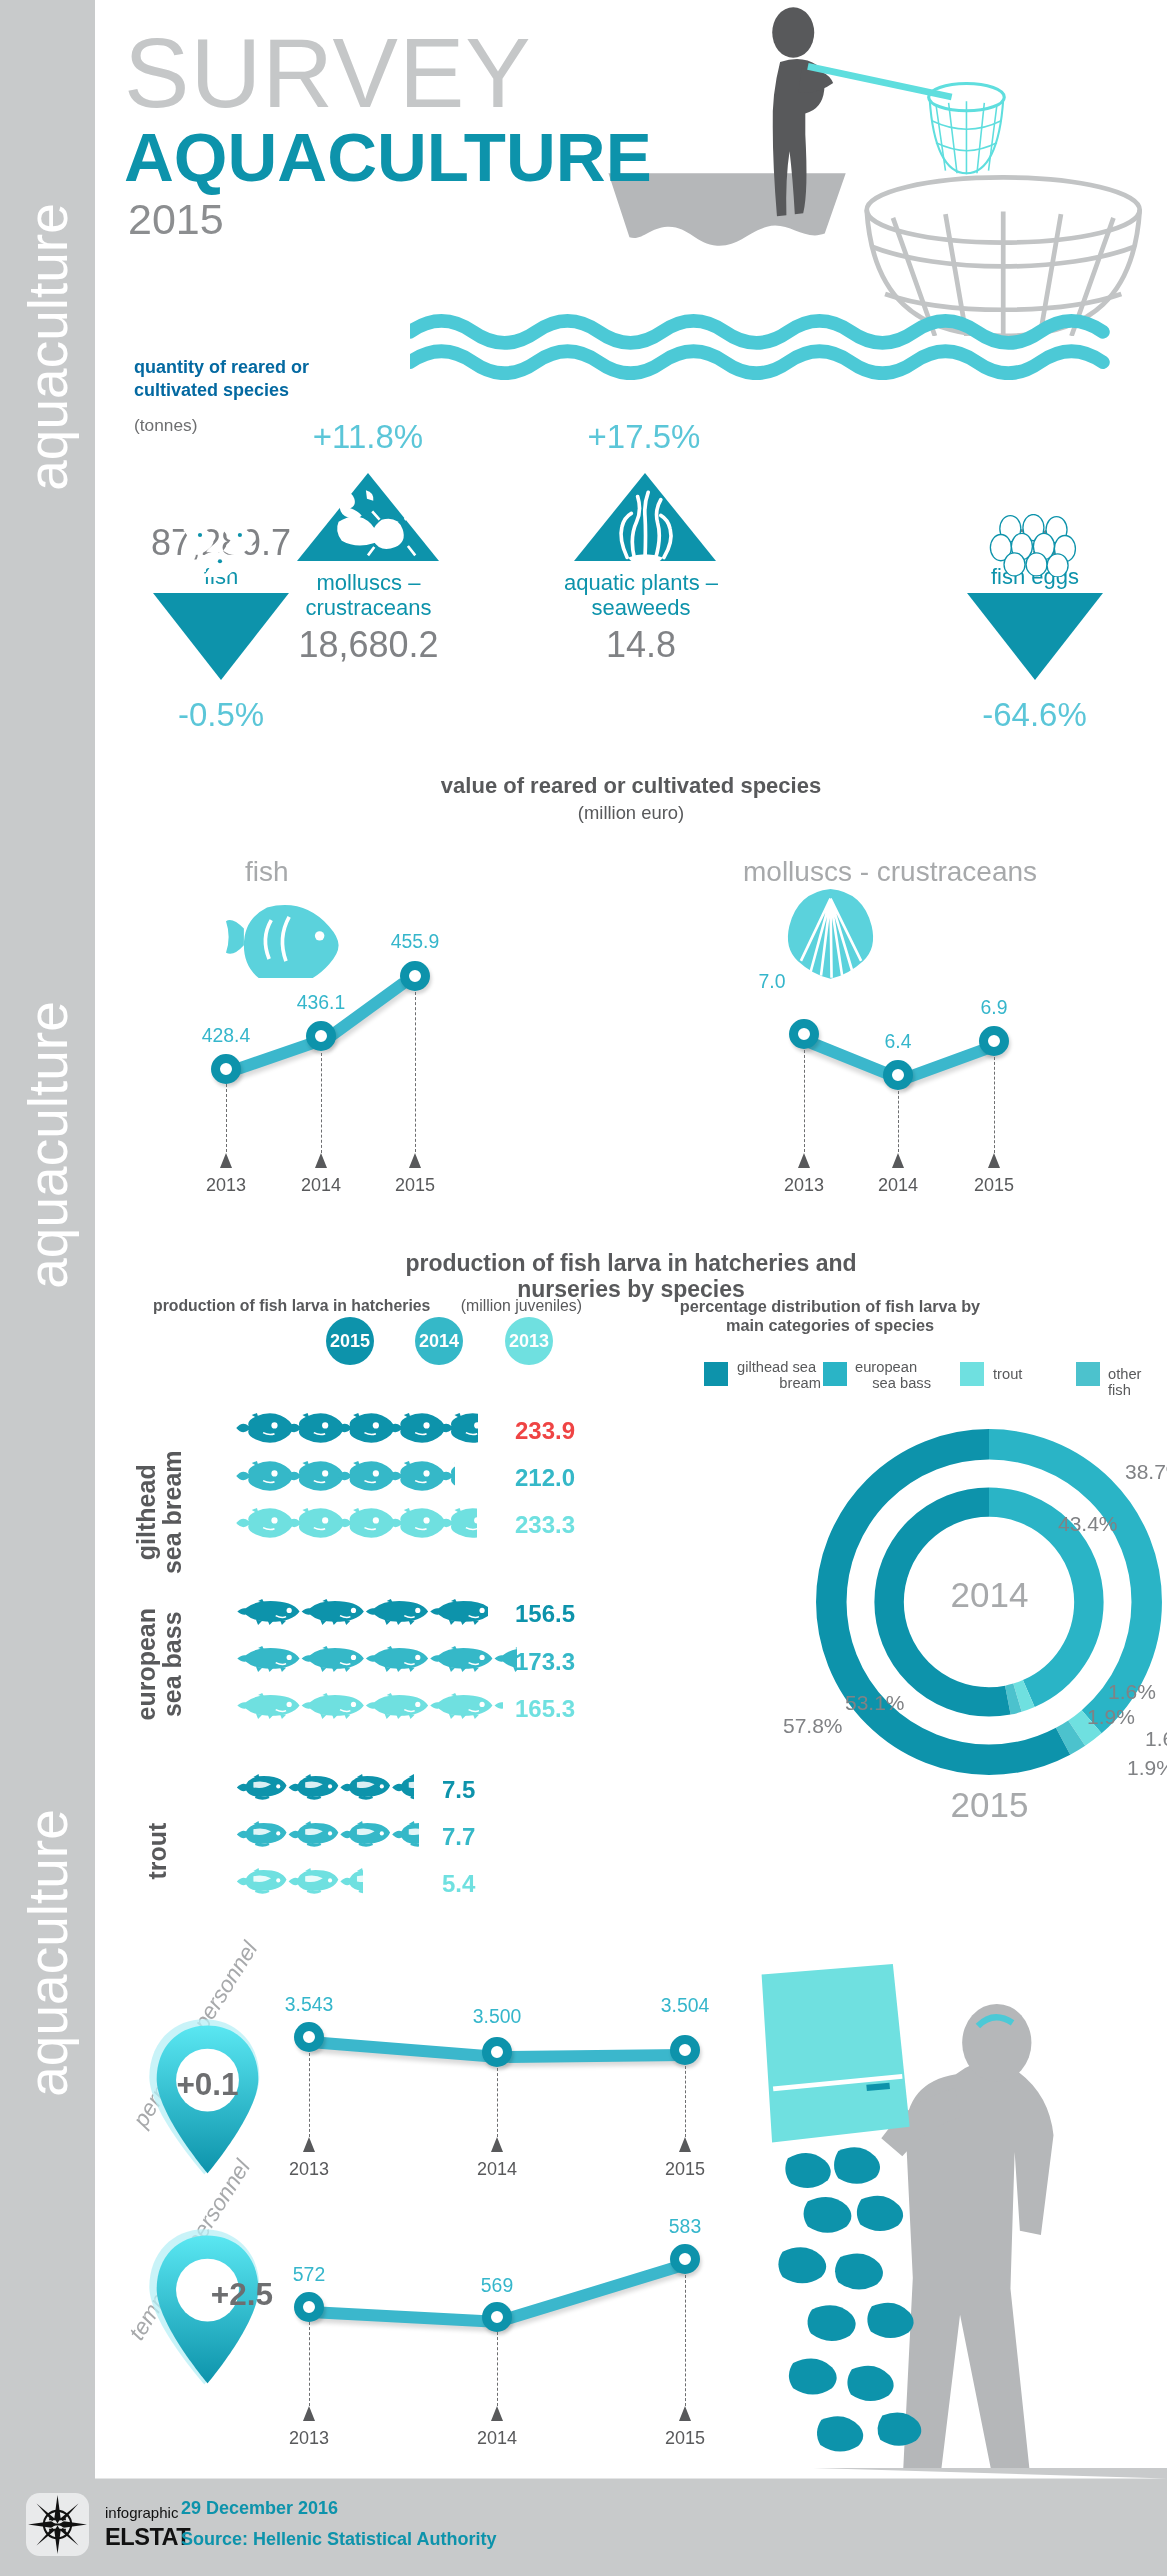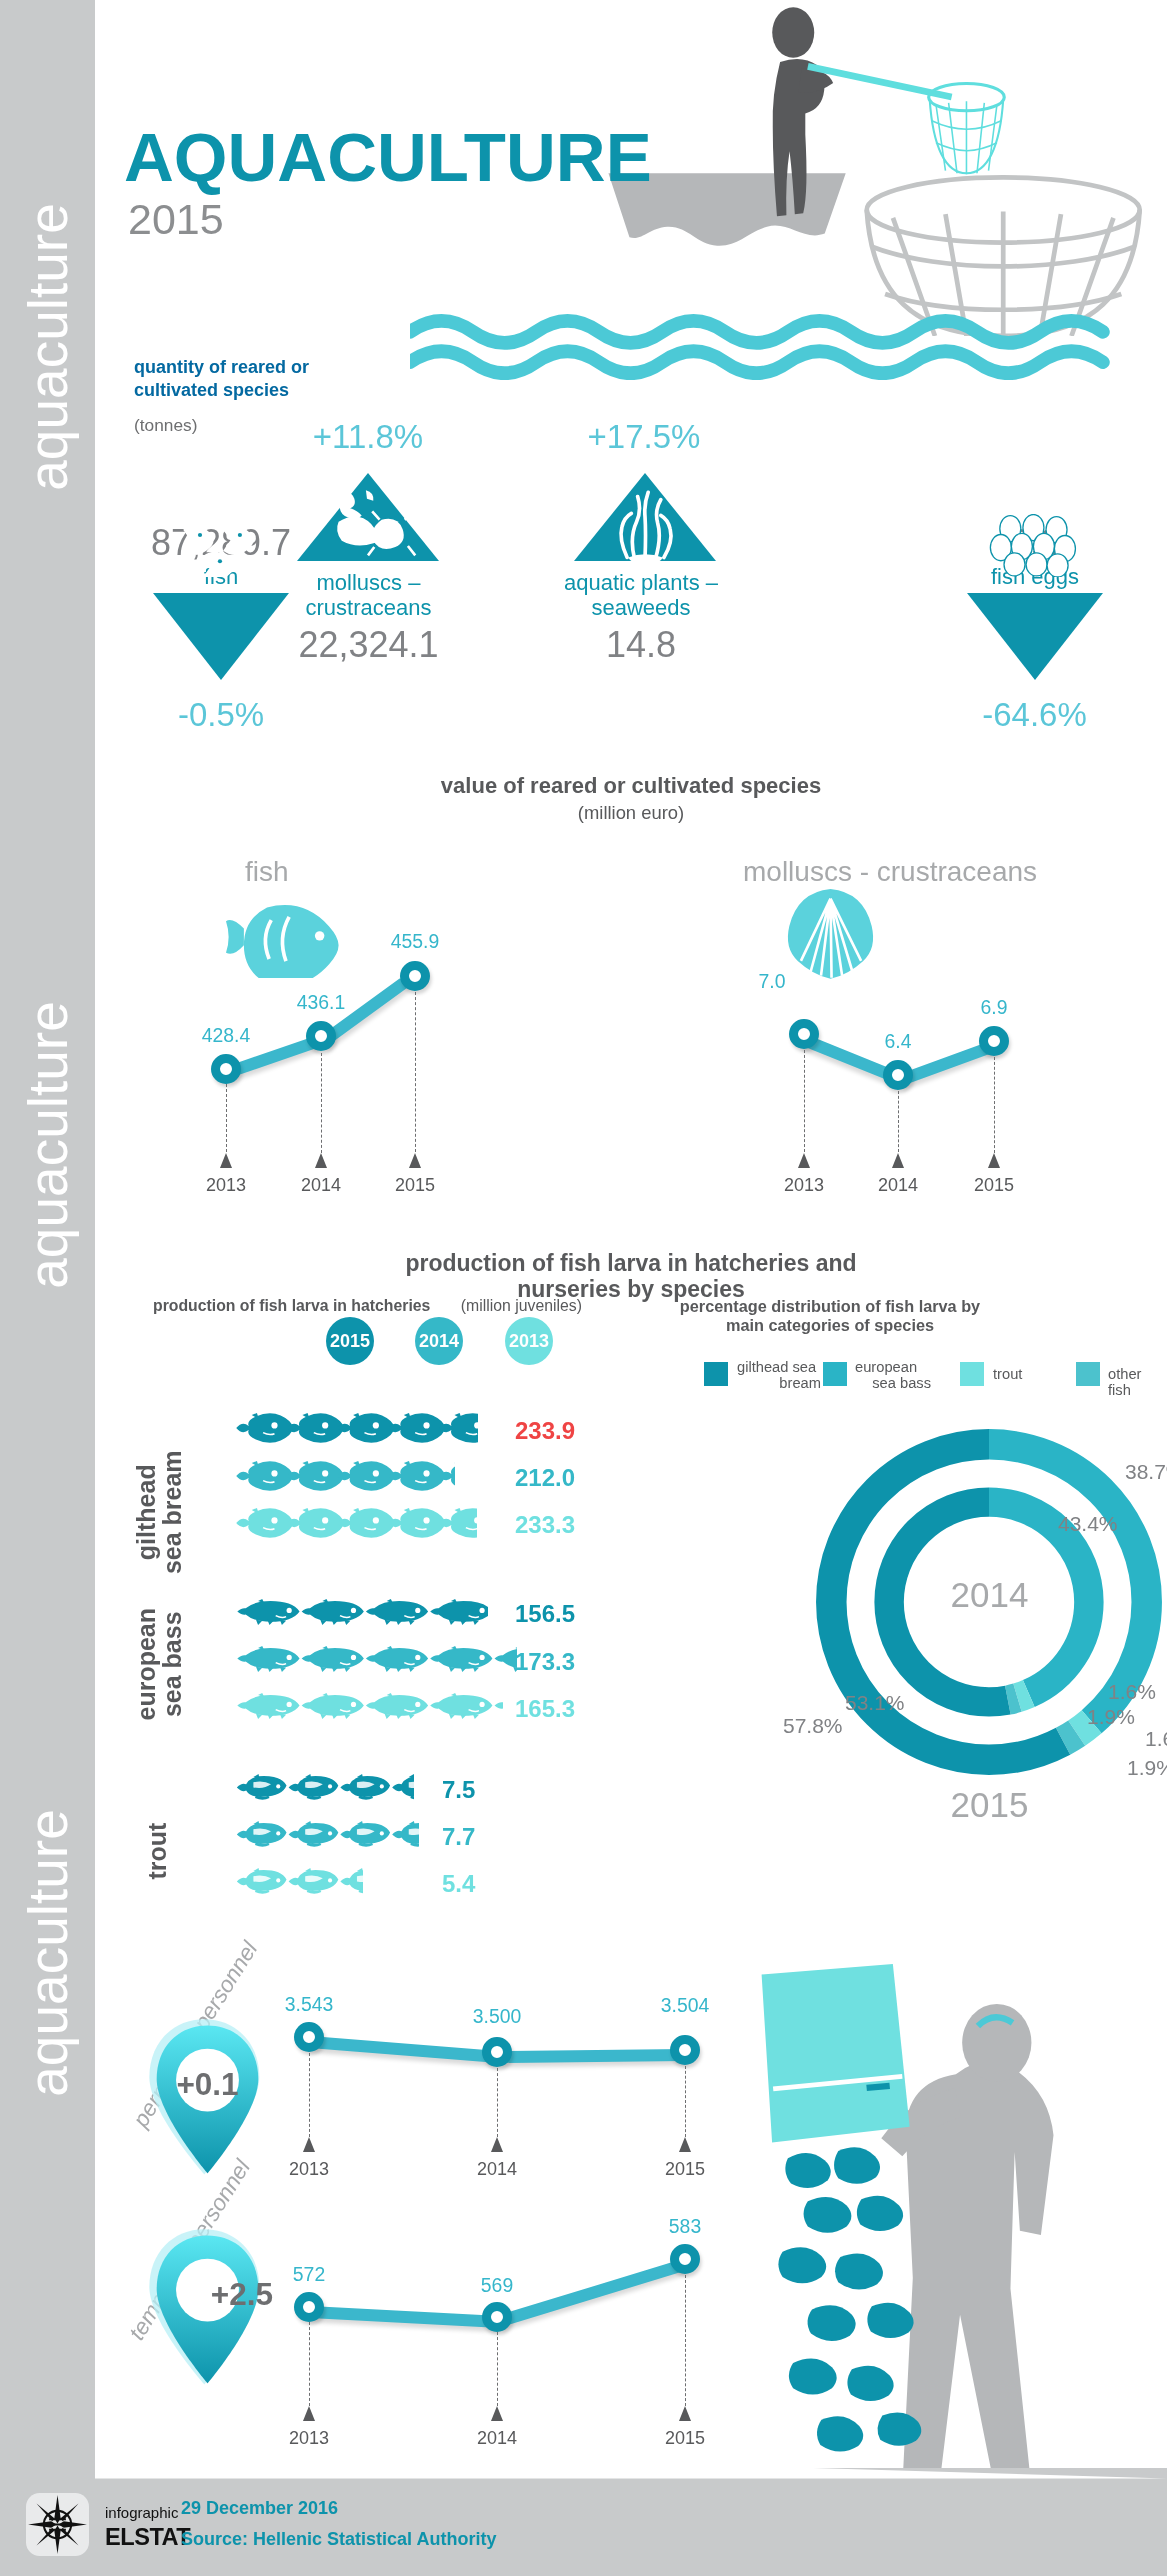--- a/index.html
+++ b/index.html
@@ -160,20 +160,21 @@
       <path d="M642 200 L660 325 M666 196 L682 330 M700 193 L700 332 M734 196 L720 330 M758 200 L742 325" stroke="#5fdede" stroke-width="3" fill="none"></path>
       <path d="M634 230 C680 252 722 252 766 230 M642 272 C684 292 718 292 758 272" stroke="#5fdede" stroke-width="3" fill="none"></path>
     </g>
   </svg>
 
   <svg style="position:absolute;left:315px;top:312px;width:757px;height:68px;" viewBox="0 0 1442 130" preserveAspectRatio="none">
     <path d="M0 38 q60 -42 120 0 t120 0 t120 0 t120 0 t120 0 t120 0 t120 0 t120 0 t120 0 t120 0 t120 0" fill="none" stroke="#4cc9d6" stroke-width="26" stroke-linecap="round"></path>
     <path d="M0 96 q60 -42 120 0 t120 0 t120 0 t120 0 t120 0 t120 0 t120 0 t120 0 t120 0 t120 0 t120 0" fill="none" stroke="#4cc9d6" stroke-width="26" stroke-linecap="round"></path>
   </svg>
 
+  <div id="survey">SURVEY</div>
   <div id="aqua">AQUACULTURE</div>
   <div id="year2015">2015</div>
 
   <div id="q-title">
     <div>quantity of reared or</div>
     <div>cultivated species</div>
   </div>
   <div id="q-sub">(tonnes)</div>
 
   <div class="big-num" style="position:absolute;left:31.5px;top:525px;width:189px;">87,289.7</div>
@@ -203,21 +204,21 @@
         <path d="M44 62 q36 -22 62 4 q14 14 8 36 q-36 12 -64 -4 q-14 -18 -6 -36 Z"></path>
         <path d="M126 58 q30 -8 40 18 q8 24 -14 34 q-28 12 -42 -12 q-8 -22 16 -40 Z"></path>
         <path d="M122 58 l-14 -16 M170 58 l16 -16 M112 110 l-12 16 M176 108 l14 18" stroke="#fff" stroke-width="5" fill="none"></path>
       </g>
     </svg>
   </div>
   <div class="cat-lbl" style="position:absolute;left:179px;top:570px;width:189px;">
     <div>molluscs –</div>
     <div>crustraceans</div>
   </div>
-  <div class="big-num" style="position:absolute;left:179px;top:627px;width:189px;">22,324.1</div>
+  <div class="big-num" style="position:absolute;left:179px;top:627px;width:189px;">18,680.2</div>
 
   <div class="pct" style="position:absolute;left:444px;top:420px;width:210px;">+17.5%</div>
   <div style="position:absolute;left:479px;top:473px;">
     <div class="tri-up"></div>
     <svg class="tri-ico" style="top:17px;width:84px;height:74px;" viewBox="0 0 160 140">
       <g fill="none" stroke="#fff" stroke-width="7" stroke-linecap="round">
         <path d="M60 130 q-10 -40 4 -70 q10 -22 2 -48"></path>
         <path d="M80 130 q2 -48 0 -80 q-2 -24 6 -46"></path>
         <path d="M100 130 q12 -40 4 -68 q-6 -24 6 -44"></path>
         <path d="M46 128 q-16 -34 -10 -58 q4 -18 18 -26"></path>

